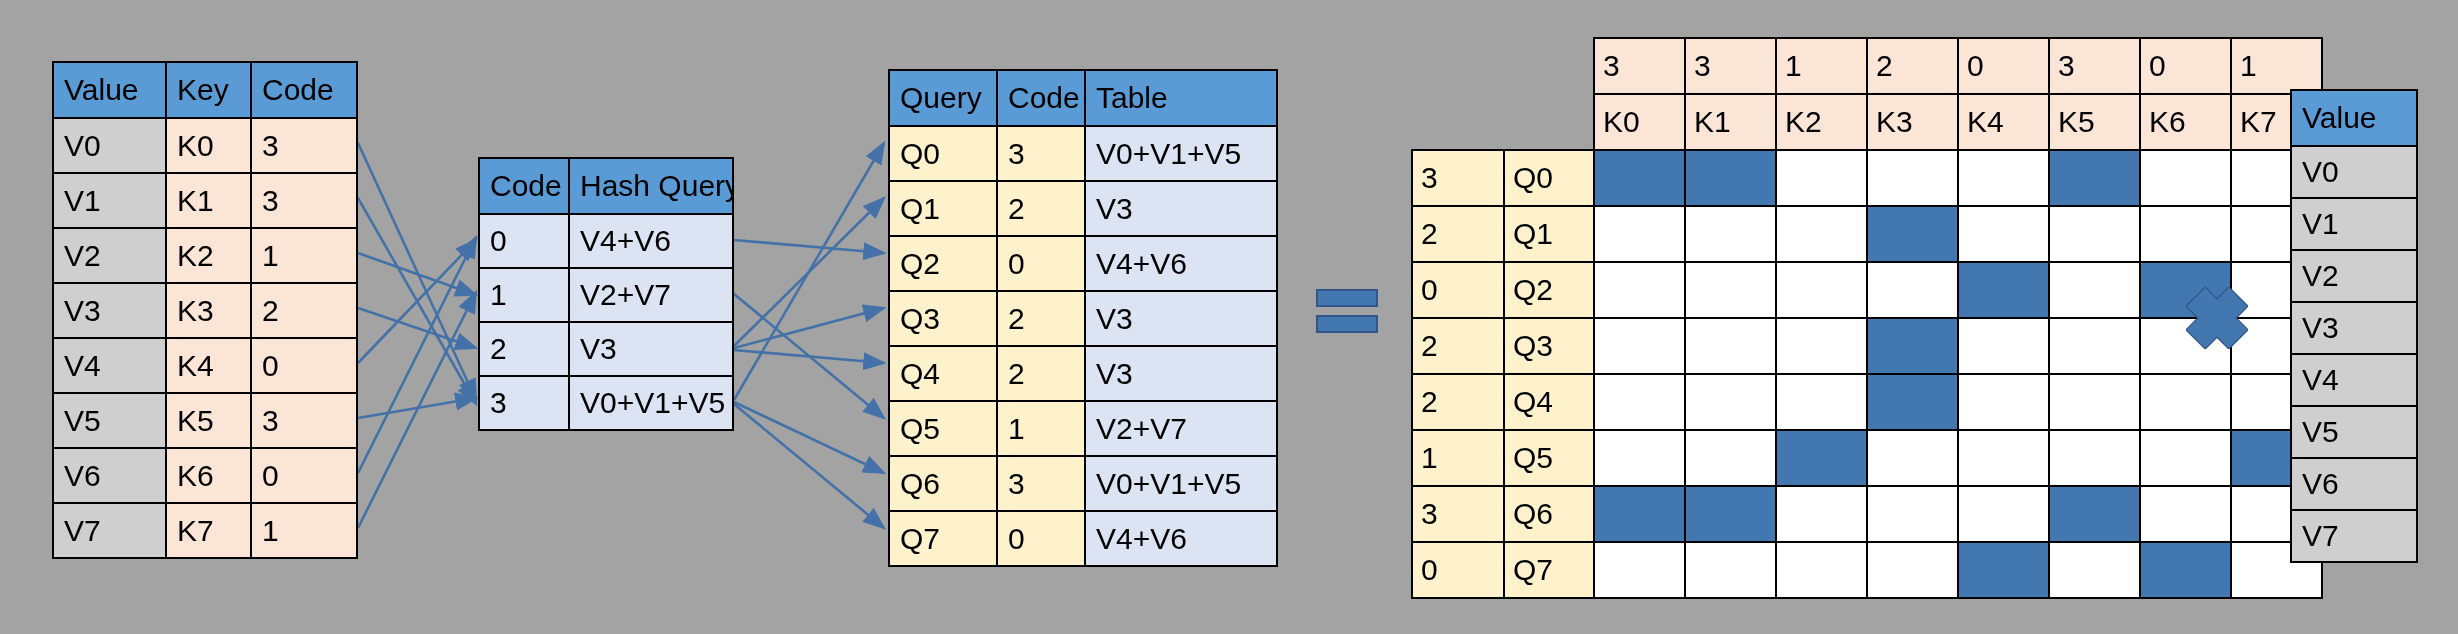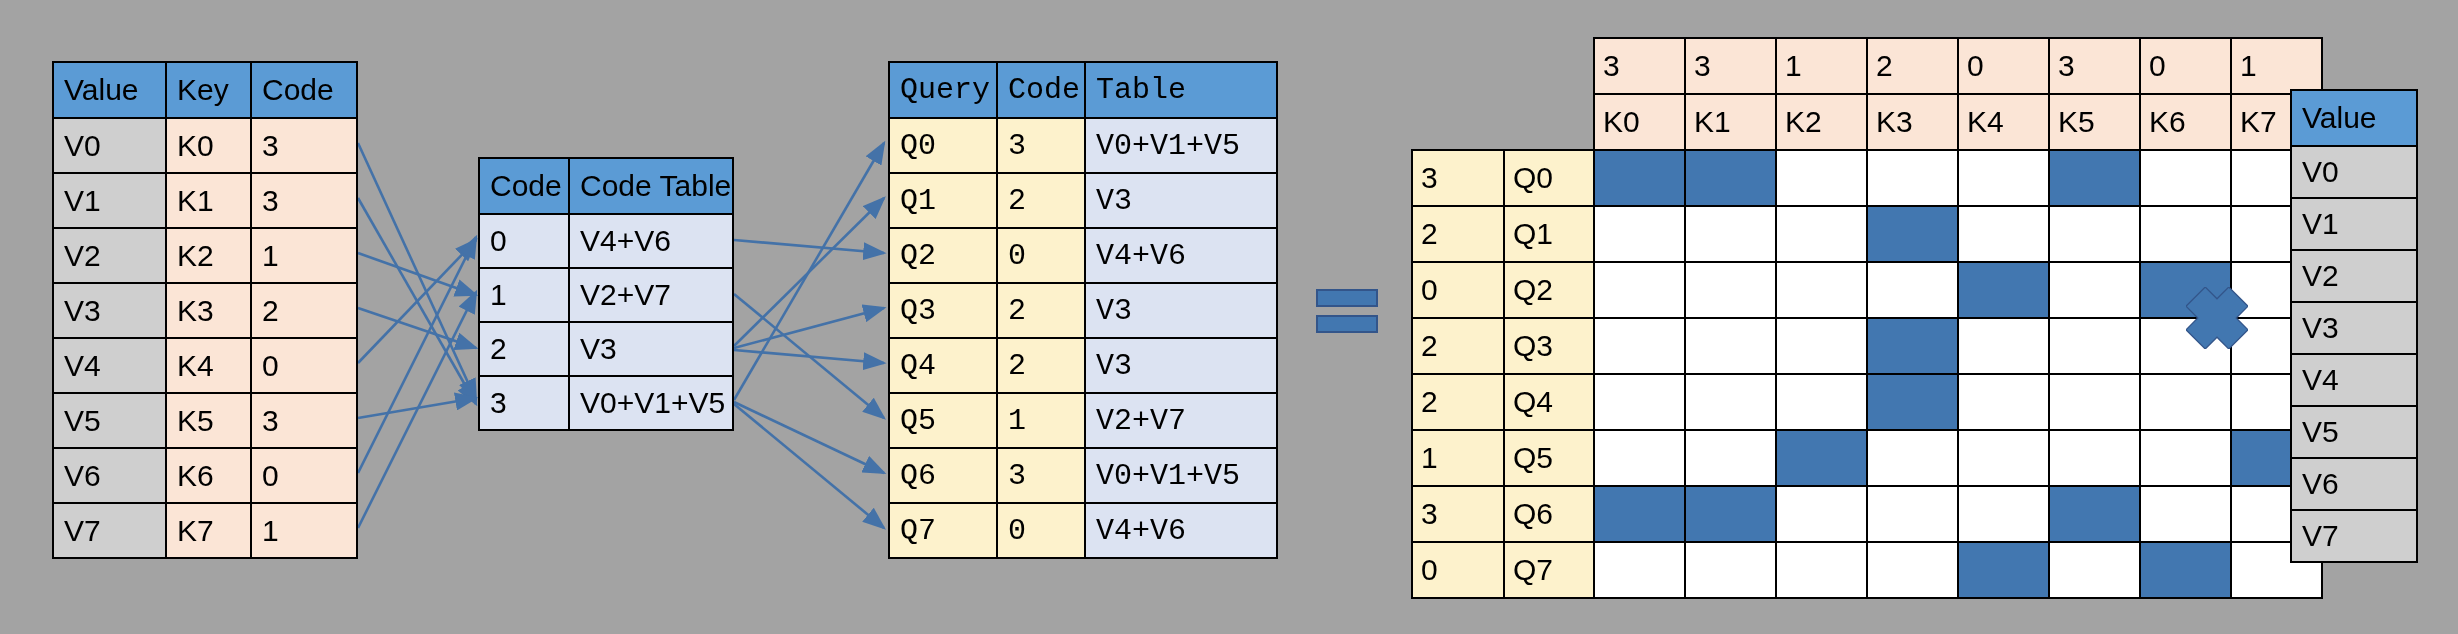--- a/index.html
+++ b/index.html
@@ -50,21 +50,21 @@
 
   
   #table-values { left: 52px; top: 61px; width: 304px; }
   #table-values tr { height: 55px; }
 
   
   #table-hash { left: 478px; top: 157px; width: 254px; }
   #table-hash tr { height: 54px; }
 
   
-  #table-query { left: 888px; top: 61px; width: 388px; font-family: Liberation Mono, monospace; }
+  #table-query { left: 888px; top: 69px; width: 388px; }
   #table-query tr { height: 55px; }
 
   
   #table-value-right { left: 2290px; top: 89px; width: 128px; }
   #table-value-right tr { height: 52px; }
 
   
   #matrix {
     position: absolute;
     left: 1411px;
@@ -219,21 +219,21 @@
   </table>
 
   <table class="tbl" id="table-hash">
     <colgroup>
         <col style="width:90px">
         <col style="width:164px">
       </colgroup>
     <thead>
       <tr>
         <th class="hdr">Code</th>
-        <th class="hdr">Code Table</th>
+        <th class="hdr">Hash Query</th>
       </tr>
     </thead>
     <tbody>
       <tr>
         <td class="cell-lblue">0</td>
         <td class="cell-lblue">V4+V6</td>
       </tr>
       <tr>
         <td class="cell-lblue">1</td>
         <td class="cell-lblue">V2+V7</td>

